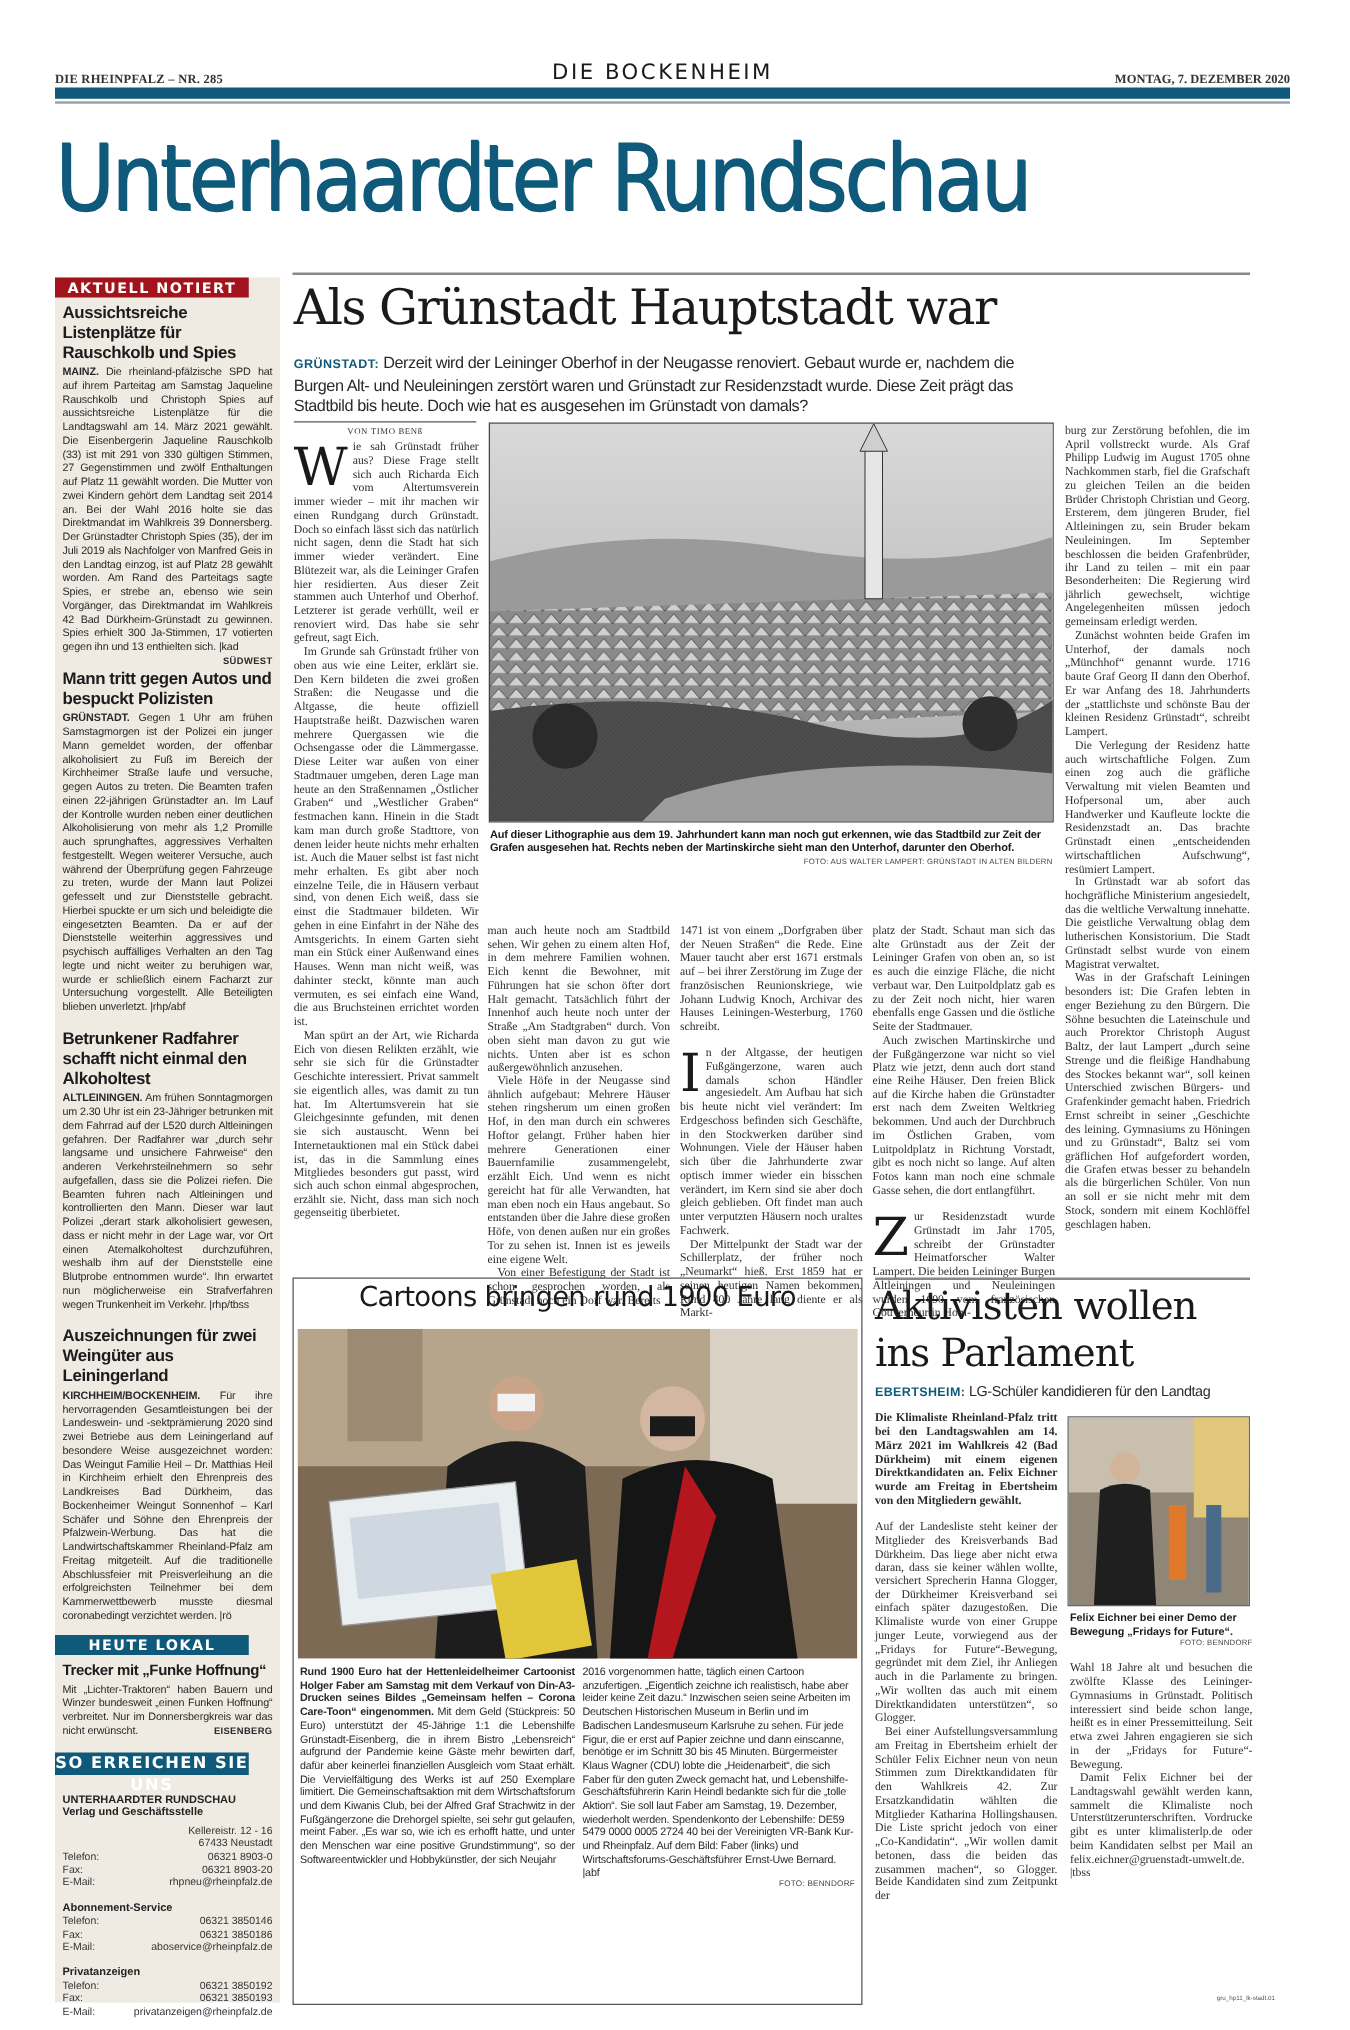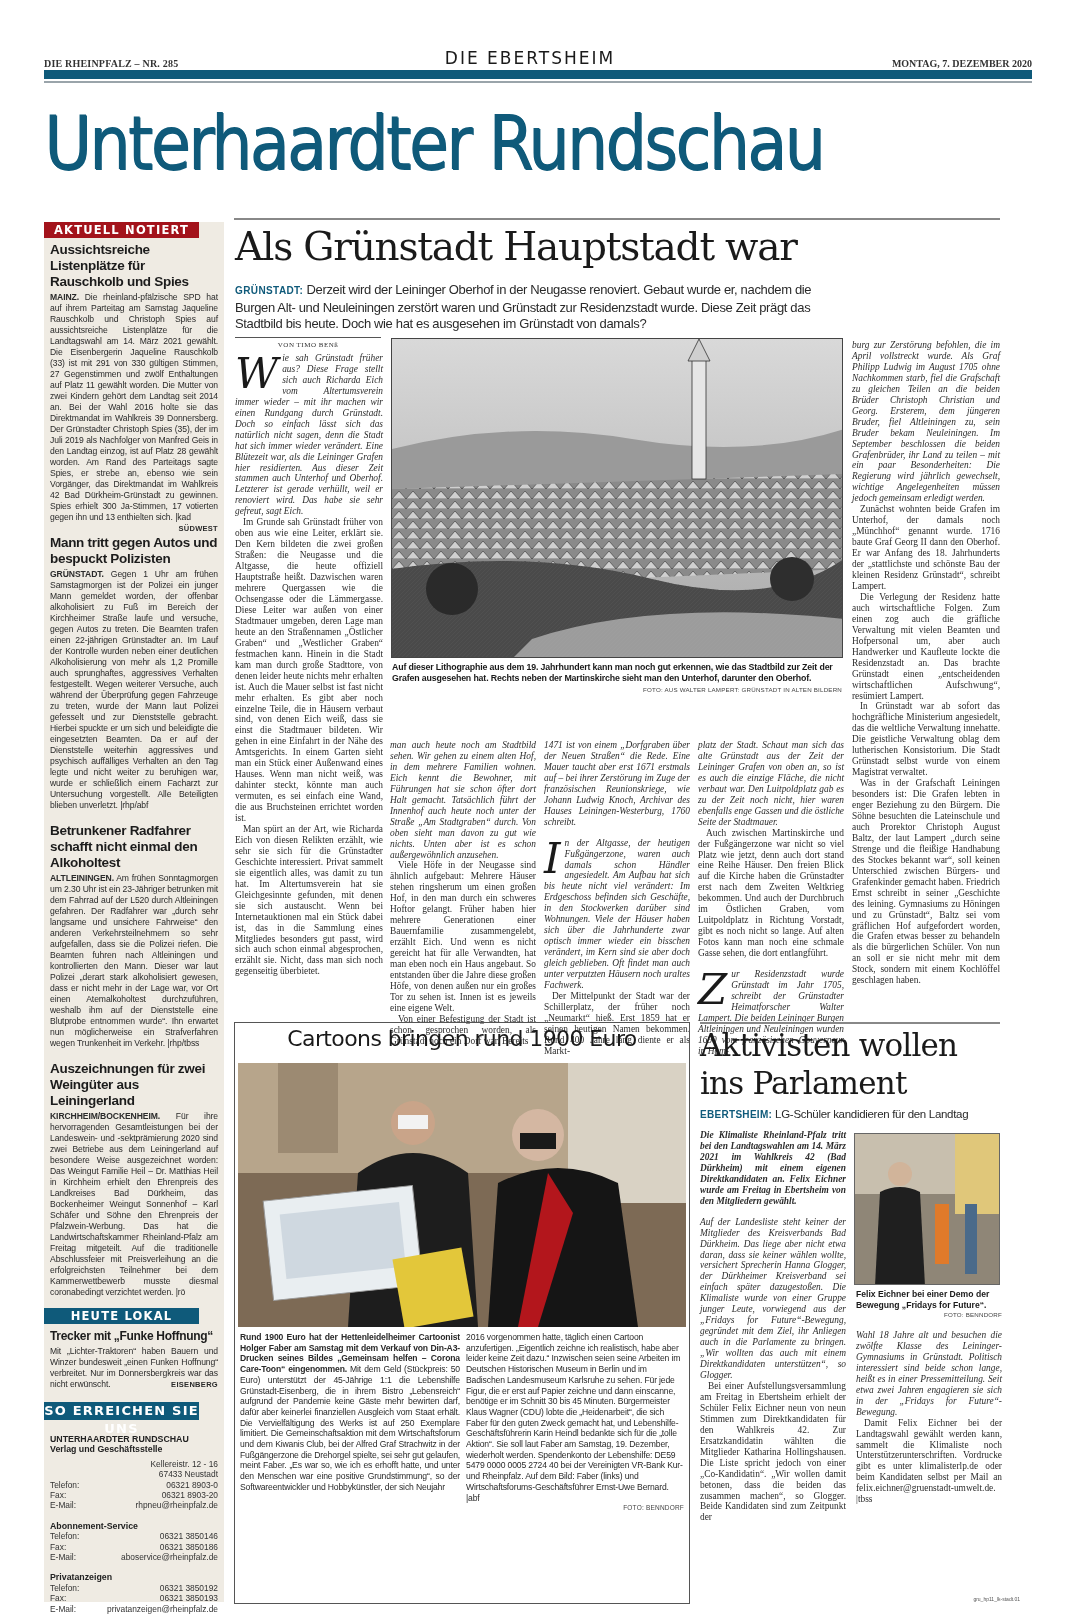--- a/index.html
+++ b/index.html
@@ -31,21 +31,21 @@
 
   
   .rule-top { left: 234px; top: 218px; width: 766px; height: 2px; background: #888; }
   .headline { left: 235px; top: 224px; font-family: "DejaVu Serif", serif; font-size: 39px; color: #1a1a1a; letter-spacing: -1.2px; white-space: nowrap; }
   .deck { left: 235px; top: 282px; width: 600px; font-size: 13px; line-height: 16.5px; color: #2a2a2a; letter-spacing: -0.35px; }
   .deck .loc { color: #0f5a7a; font-weight: bold; font-size: 10px; letter-spacing: 0.4px; }
   .byline-rule { left: 235px; top: 337px; width: 146px; height: 1px; background: #555; }
   .byline { left: 235px; top: 341px; width: 146px; text-align: center; font-family: "Liberation Serif", serif; font-size: 7px; color: #333; letter-spacing: 0.5px; }
   .col { font-family: "Liberation Serif", serif; font-size: 9.4px; line-height: 10.95px; color: #2c2c2c; text-align: justify; hyphens: auto; }
   .col p { text-indent: 8px; }
-  .col p.first { text-indent: 0; font-style: italic; }
+  .col p.first { text-indent: 0; }
   .dropcap { float: left; font-family: "DejaVu Serif", serif; font-size: 42px; line-height: 38px; margin: 2px 4px 0 0; color: #1a1a1a; }
   .photo-frame { left: 391px; top: 338px; width: 452px; height: 320px; border: 1px solid #444; overflow: hidden; }
   .caption { left: 392px; top: 662px; width: 450px; font-size: 8.8px; line-height: 11px; font-weight: bold; color: #1a1a1a; letter-spacing: -0.15px; }
   .credit { font-size: 6.2px; letter-spacing: 0.2px; color: #444; text-align: right; font-weight: normal; }
 
   
   .cartoon-box { left: 234px; top: 1022px; width: 456px; height: 582px; border: 1px solid #555; }
   .cartoon-head { left: 234px; top: 1026px; width: 456px; text-align: center; font-family: "DejaVu Sans", sans-serif; font-size: 22px; color: #1a1a1a; letter-spacing: -0.6px; }
   .cartoon-photo { left: 238px; top: 1063px; width: 448px; height: 264px; overflow: hidden; }
   .cartoon-text { font-size: 8.6px; line-height: 10.7px; color: #2a2a2a; letter-spacing: -0.15px; }
@@ -55,21 +55,21 @@
   .akt-head { left: 700px; top: 1026px; font-family: "DejaVu Serif", serif; font-size: 31px; line-height: 38px; color: #1a1a1a; letter-spacing: -0.8px; }
   .akt-sub { left: 700px; top: 1108px; font-size: 11.5px; color: #2a2a2a; letter-spacing: -0.3px; white-space: nowrap; }
   .akt-sub .loc { color: #0f5a7a; font-weight: bold; font-size: 10px; letter-spacing: 0.3px; }
   .akt-photo { left: 854px; top: 1133px; width: 146px; height: 152px; overflow: hidden; border: 1px solid #666; }
   .small-code { right: 60px; top: 1596px; font-size: 5px; color: #555; }
 </style>
 </head>
 <body>
 
 <div class="abs top-left">DIE RHEINPFALZ – NR. 285</div>
-<div class="abs top-center">DIE EBERTSHEIM</div>
+<div class="abs top-center">DIE BOCKENHEIM</div>
 <div class="abs top-right">MONTAG, 7. DEZEMBER 2020</div>
 <div class="abs band"></div>
 <div class="abs band-thin"></div>
 <div class="abs masthead">Unterhaardter Rundschau</div>
 
 <div class="abs sidebar">
   <div class="sb-head sb-red">AKTUELL NOTIERT</div>
 
   <div style="margin-top:2px;">
     <div class="sb-title">Aussichtsreiche Listenplätze für Rauschkolb und Spies</div>

